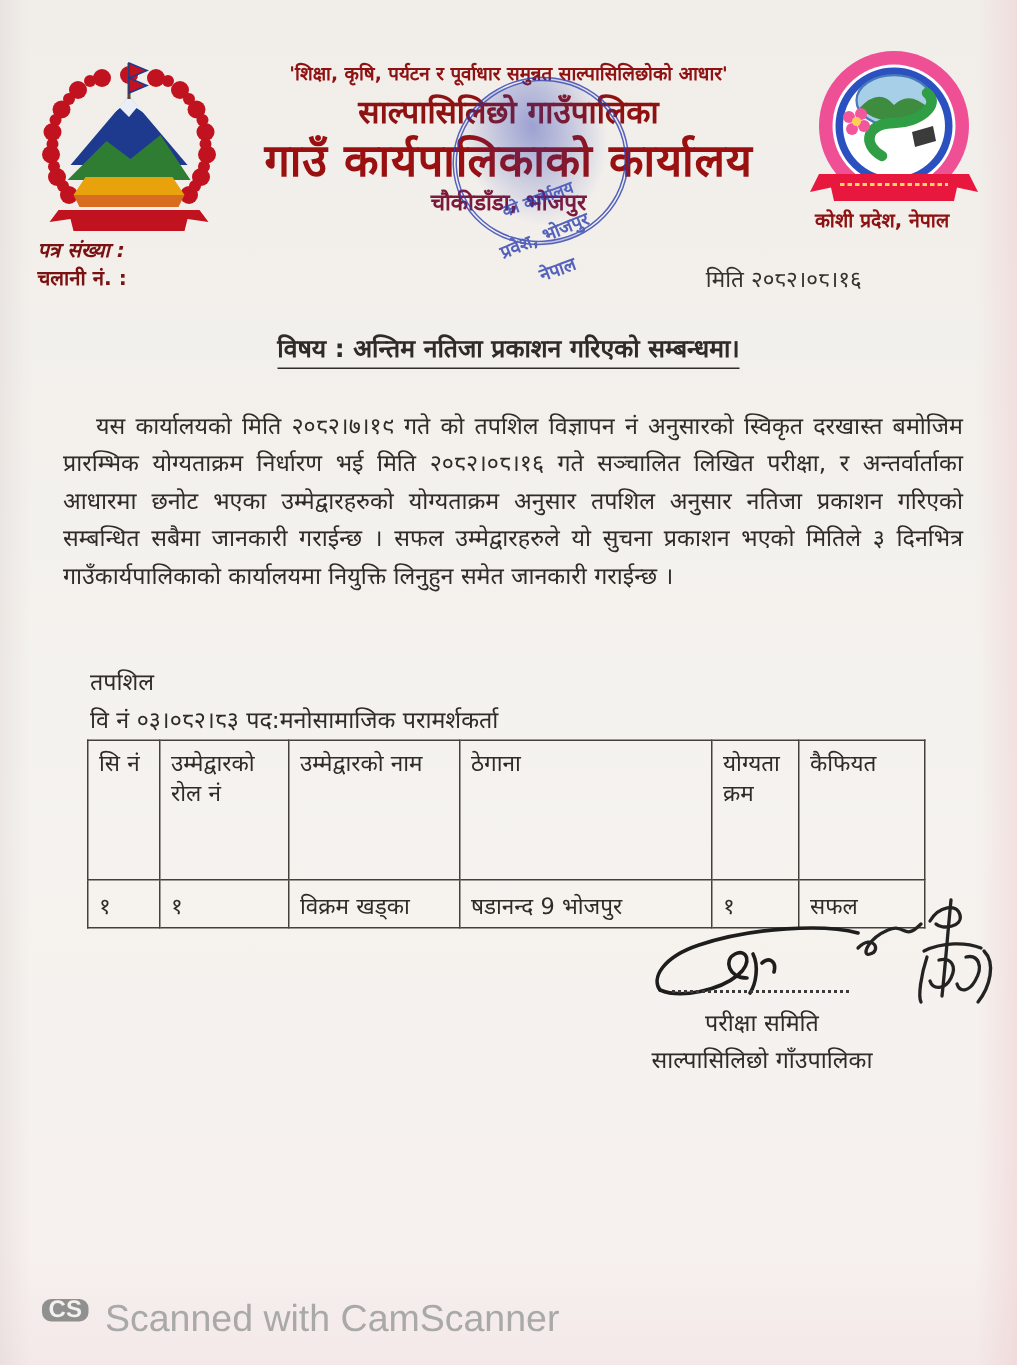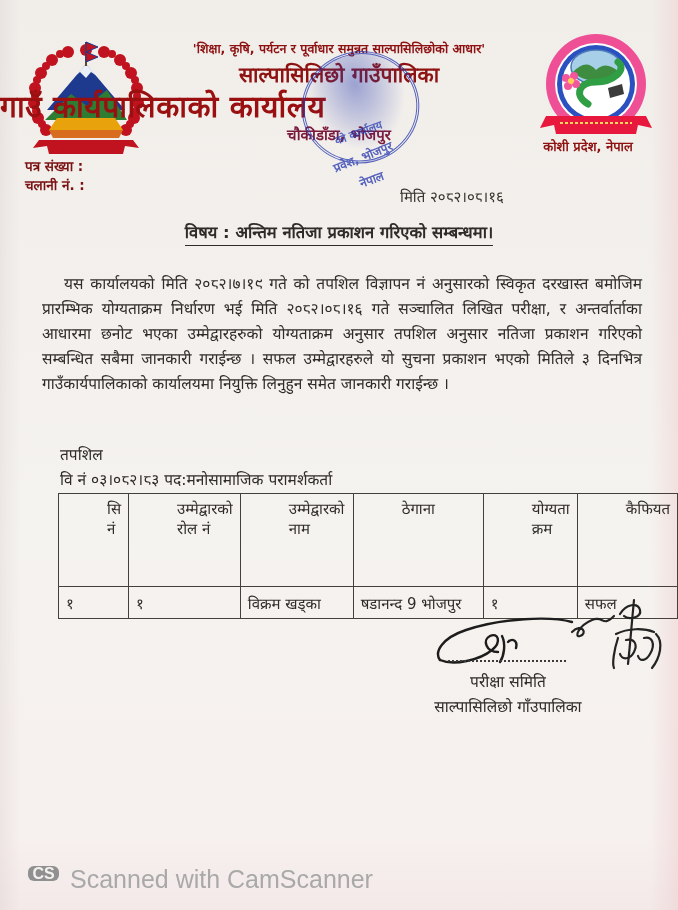--- a/index.html
+++ b/index.html
@@ -9,45 +9,45 @@
     background:
       linear-gradient(90deg, rgba(210,195,195,.25) 0%, rgba(0,0,0,0) 3%, rgba(0,0,0,0) 96%, rgba(235,190,195,.35) 100%),
       linear-gradient(180deg, #f1eeea 0%, #f5f3ef 60%, #f6f0ee 92%, #f3e9e8 100%);
     font-family:"DejaVu Sans","Liberation Sans",sans-serif;
     color:#2f2c28;
   }
   .abs{position:absolute;}
   
   .motto{left:0;right:0;top:40px;text-align:center;font-size:12.5px;font-weight:bold;color:#8e1212;}
   .muni{left:0;right:0;top:60px;text-align:center;font-size:21px;font-weight:bold;color:#8e1212;}
-  .office{left:0;right:0;top:85px;text-align:left;font-size:30px;font-weight:bold;color:#9a0f0f;letter-spacing:.5px;}
+  .office{left:0;right:0;top:85px;text-align:center;font-size:30px;font-weight:bold;color:#9a0f0f;letter-spacing:.5px;}
   .address{left:0;right:0;top:124px;text-align:center;font-size:15px;font-weight:bold;color:#7c1a3c;}
   .province{left:508px;top:137px;width:160px;text-align:center;font-size:13px;font-weight:bold;color:#8e1212;}
   
   .stamp{left:288px;top:50px;width:160px;height:150px;transform:rotate(-14deg);color:#2a3bb0;opacity:.78;pointer-events:none;}
   .stamp-circle{position:absolute;left:18px;top:0;width:118px;height:112px;border:3px double currentColor;border-radius:50%;
     background:radial-gradient(ellipse at 50% 28%, rgba(42,59,176,.55) 0%, rgba(42,59,176,.25) 35%, rgba(42,59,176,0) 62%);}
   .stamp-line{position:absolute;font-weight:bold;white-space:nowrap;}
   .stamp-l1{left:44px;top:72px;font-size:11px;transform:rotate(-6deg);}
   .stamp-l2{left:36px;top:96px;font-size:12px;transform:rotate(-8deg);}
   .stamp-l3{left:58px;top:120px;font-size:12px;transform:rotate(-6deg);}
   
-  .letter-no{left:25px;top:157px;font-size:13.5px;font-weight:bold;color:#7a1212;}
+  .letter-no{left:25px;top:157px;font-size:13.5px;font-weight:bold;color:#7a1212;font-style:italic;}
   .dispatch-no{left:25px;top:176px;font-size:13.5px;font-weight:bold;color:#7a1212;}
-  .date-line{left:400px;top:186px;width:245px;text-align:left;font-size:15px;color:#35322d;}
+  .date-line{left:400px;top:175px;width:245px;text-align:center;font-size:15px;color:#35322d;}
   
   .subject{left:0;right:0;top:220px;text-align:center;}
   .subject span{display:inline-block;font-size:16.5px;font-weight:bold;border-bottom:1.6px solid #2f2c28;padding-bottom:2px;}
   .body-par{left:42px;top:272px;width:600px;font-size:15.5px;line-height:25px;text-align:justify;text-indent:22px;color:#2f2c28;}
   .details-heading{left:60px;top:443px;font-size:15.5px;}
   .advert-line{left:60px;top:468px;font-size:15.5px;}
   
   table.results{position:absolute;left:58px;top:493px;border-collapse:collapse;table-layout:fixed;background:transparent;}
   table.results td,table.results th{border:1.6px solid #44403a;font-size:15px;font-weight:normal;text-align:left;padding:4px 7px;color:#2f2c28;}
-  table.results th{vertical-align:top;height:93px;padding-left:48px;}
+  table.results th{vertical-align:top;height:93px;}
   table.results td{height:32px;vertical-align:middle;}
   
   .scribble{left:568px;top:594px;}
   .sig{left:432px;top:608px;}
   .dotline{left:448px;top:660px;width:118px;border-bottom:2.2px dotted #3a3a3a;}
   .sig-block{left:398px;top:670px;width:220px;text-align:center;font-size:15.5px;line-height:24.5px;color:#2f2c28;}
   
   .cs-badge{left:28px;top:866px;width:31px;height:15px;border-radius:6px;background:#909090;color:#f4f2ee;
     display:flex;align-items:center;justify-content:center;font-family:"Liberation Sans",sans-serif;font-weight:bold;font-size:16px;}
   .cs-text{left:70px;top:865px;font-family:"Liberation Sans",sans-serif;font-size:25px;color:#a9a9a9;}

